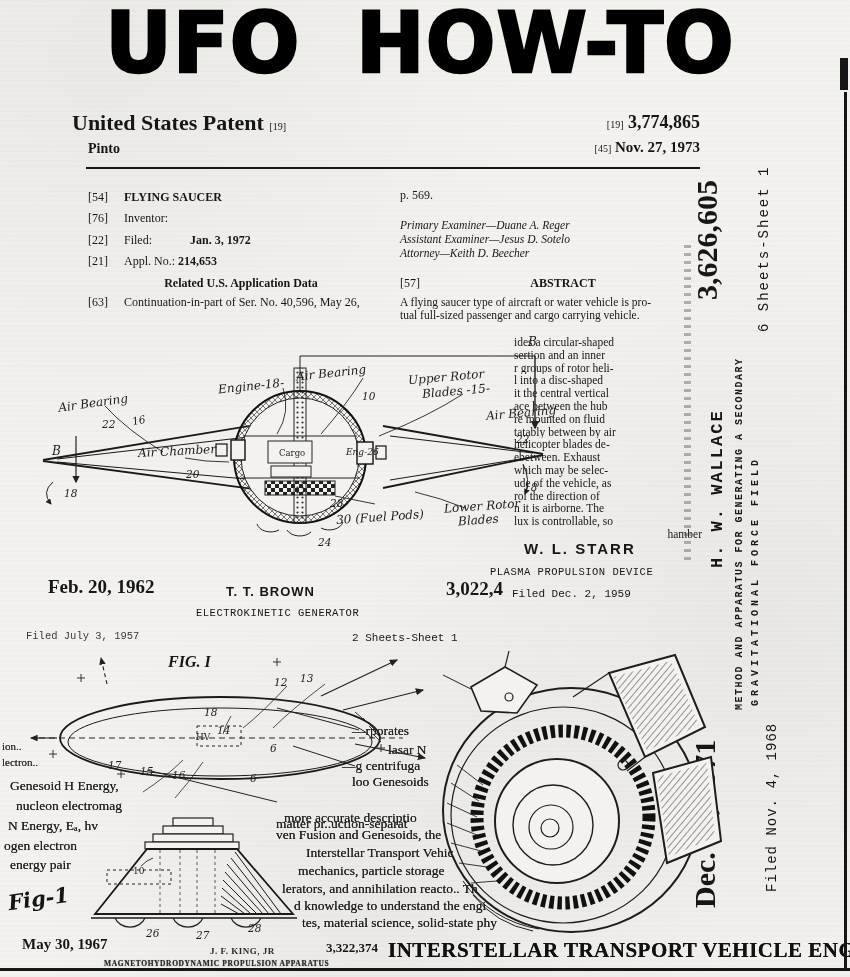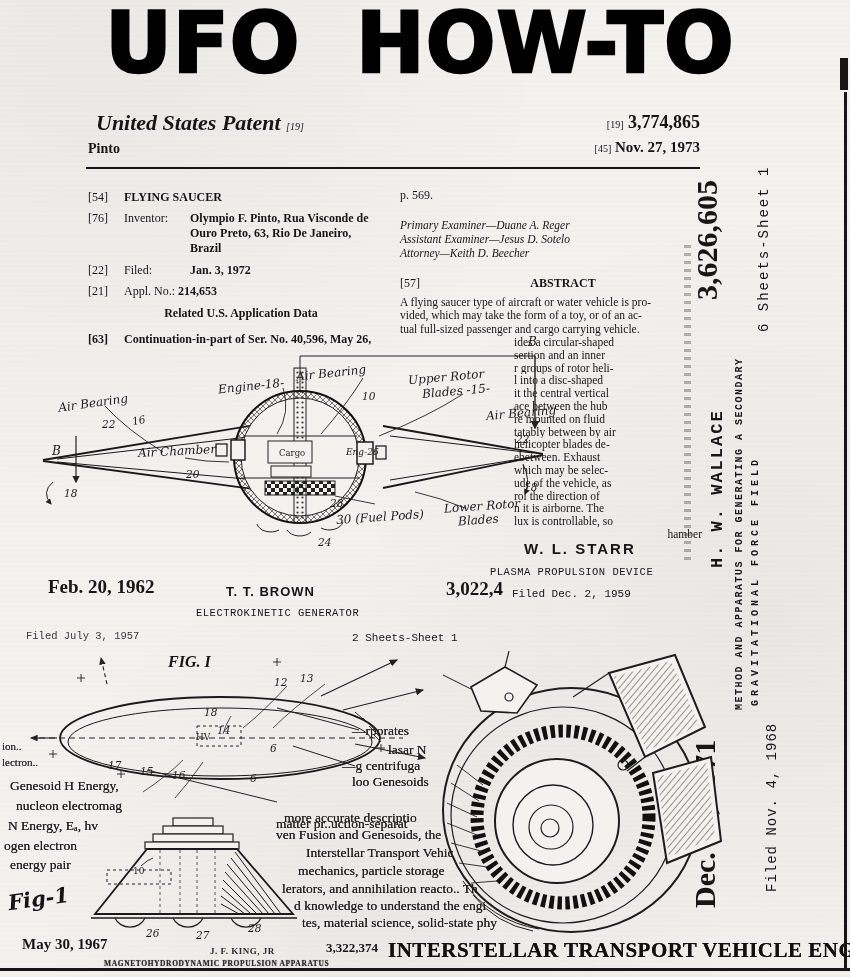--- a/index.html
+++ b/index.html
@@ -47,21 +47,21 @@
 <body>
 
 <div id="page">
 
   <div id="big-title" class="abs" style="left:80px;top:4px;width:680px;">UFO HOW-TO</div>
   <div class="line" style="left:840px;top:58px;width:8px;height:32px;"></div>
 
   <div class="line" style="left:844px;top:92px;width:3px;height:878px;"></div>
   <div class="line" style="left:0;top:968px;width:850px;height:3px;"></div>
 
-  <div class="abs serif" style="left:96px;top:110px;font-size:22px;font-weight:bold;font-style:italic;">
+  <div class="abs serif" style="left:72px;top:110px;font-size:22px;font-weight:bold;">
     <span>United States Patent</span>
     <span class="tag" style="font-weight:normal;">[19]</span>
   </div>
   <div class="abs serif" style="left:550px;top:112px;width:150px;text-align:right;font-size:18px;font-weight:bold;">
     <span class="tag" style="font-weight:normal;">[19]</span>
     <span>3,774,865</span>
   </div>
   <div class="abs serif" style="left:88px;top:141px;font-size:14px;font-weight:bold;">Pinto</div>
   <div class="abs serif" style="left:550px;top:139px;width:150px;text-align:right;font-size:15px;font-weight:bold;">
     <span class="tag" style="font-weight:normal;">[45]</span>
@@ -70,52 +70,50 @@
   <div class="line" style="left:86px;top:167px;width:614px;height:2px;"></div>
 
   <div class="abs" style="left:88px;top:190px;width:306px;">
     <div class="prow">
       <span class="ptag">[54]</span>
       <span class="pval">FLYING SAUCER</span>
     </div>
     <div class="prow" style="margin-top:6px;white-space:normal;">
       <span class="ptag">[76]</span>
       <span class="plab">Inventor:</span>
-      <span class="pval" style="width:190px;white-space:normal;">Olympio F. Pinto, Rua Visconde de Ouro Preto, 63, Rio De Janeiro, Brazil</span>
     </div>
     <div class="prow" style="margin-top:7px;">
       <span class="ptag">[22]</span>
       <span class="plab">Filed:</span>
       <span class="pval">Jan. 3, 1972</span>
     </div>
     <div class="prow" style="margin-top:6px;">
       <span class="ptag">[21]</span>
       <span>Appl. No.:</span>&nbsp;
       <span class="pval">214,653</span>
     </div>
     <div style="margin-top:7px;text-align:center;font-weight:bold;font-size:12px;">Related U.S. Application Data</div>
-    <div class="prow" style="margin-top:11px;font-weight:bold;">
+    <div class="prow" style="margin-top:4px;">
       <span class="ptag">[63]</span>
       <span>Continuation-in-part of Ser. No. 40,596, May 26,</span>
     </div>
   </div>
 
   <div class="abs serif" style="left:400px;top:188px;font-size:12px;">p. 569.</div>
   <div class="abs serif" style="left:400px;top:218px;font-size:11.5px;line-height:14px;">
     <div style="font-style:italic;">Primary Examiner—Duane A. Reger</div>
     <div style="font-style:italic;">Assistant Examiner—Jesus D. Sotelo</div>
     <div style="font-style:italic;">Attorney—Keith D. Beecher</div>
   </div>
   <div class="abs serif" style="left:400px;top:276px;width:300px;font-size:12px;">
     <span>[57]</span>
     <span style="display:inline-block;width:280px;text-align:center;font-weight:bold;">ABSTRACT</span>
   </div>
   <div class="abs serif" style="left:400px;top:296px;width:302px;font-size:11.5px;line-height:13.4px;">
     <div>A flying saucer type of aircraft or water vehicle is pro-</div>
-    <div>vided, which may take the form of a toy, or of an ac-</div>
     <div>tual full-sized passenger and cargo carrying vehicle.</div>
   </div>
   <div class="abs serif cutcol" style="left:514px;top:336px;width:188px;">
     <div>ides a circular-shaped</div>
     <div>sertion and an inner</div>
     <div>r groups of rotor heli-</div>
     <div>l into a disc-shaped</div>
     <div>it the central vertical</div>
     <div>ace between the hub</div>
     <div>re mounted on fluid</div>

